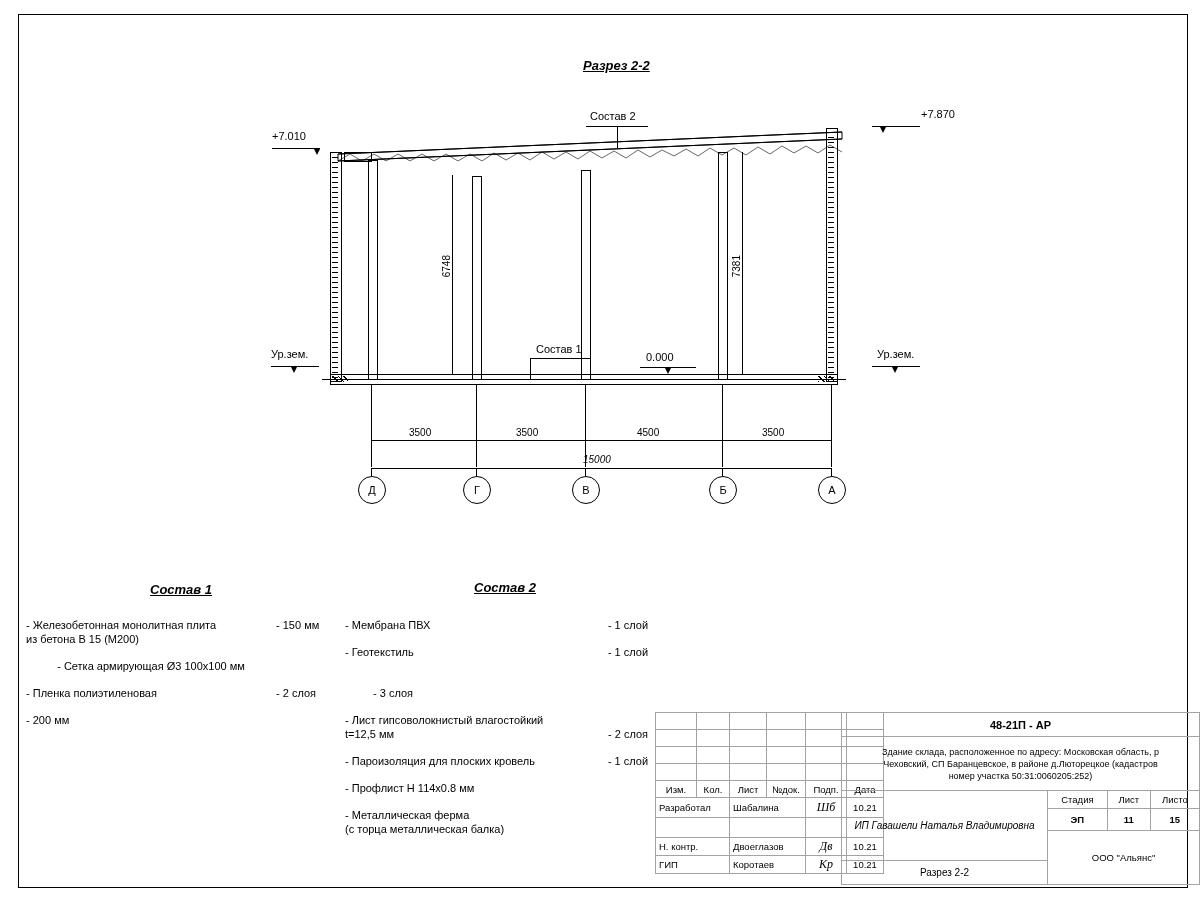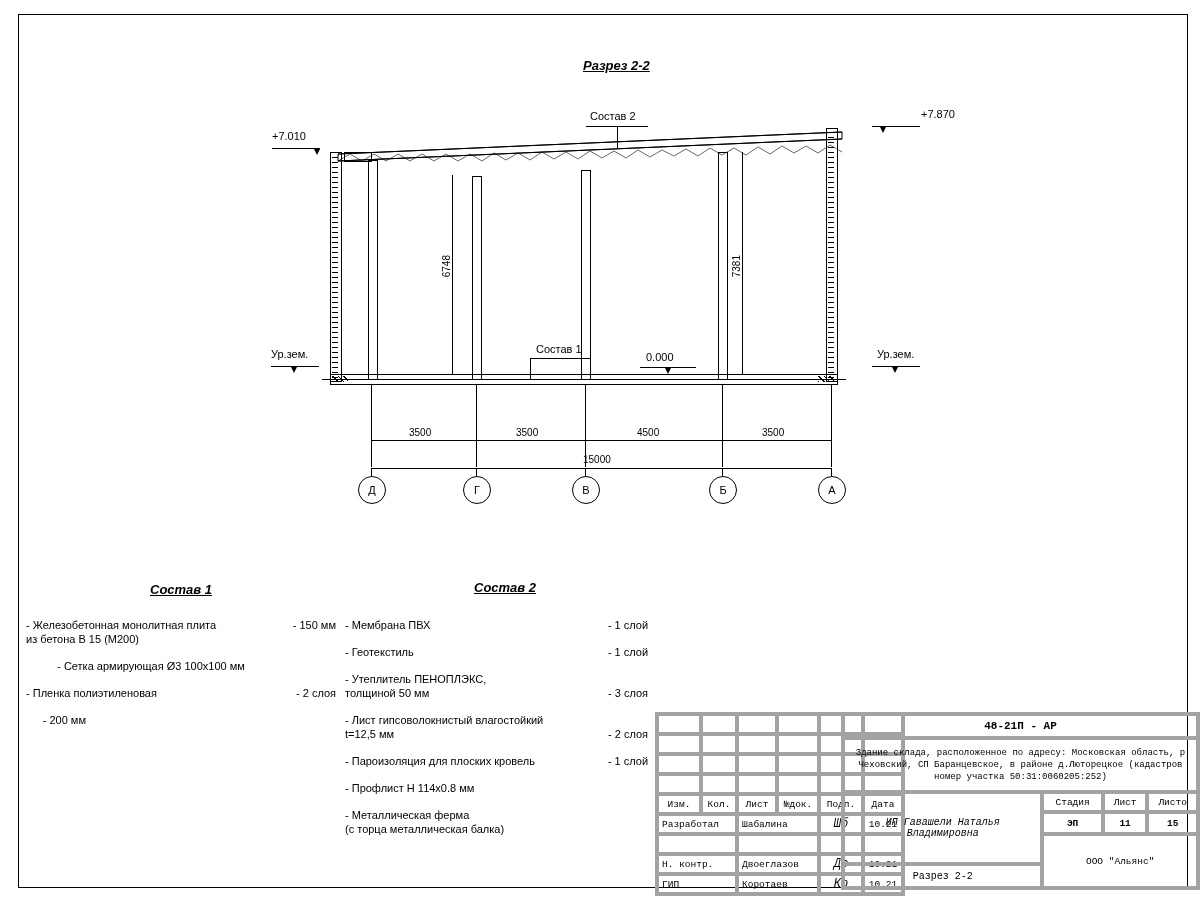--- a/index.html
+++ b/index.html
@@ -11,25 +11,25 @@
   .lbl{font-size:11px;}
   .mono-dim{font-size:10px;}
   .line-h{position:absolute;background:#000;height:1px;}
   .line-v{position:absolute;background:#000;width:1px;}
   .circ{position:absolute;width:26px;height:26px;border:1px solid #000;border-radius:50%;
         display:flex;align-items:center;justify-content:center;font-size:11px;}
   .vert{writing-mode:vertical-rl;transform:rotate(180deg);font-size:10px;}
   .boxline{position:absolute;border:1px solid #000;}
   .listrow{display:flex;font-size:11px;line-height:14px;margin-bottom:13px;}
   .listrow .txt{width:250px;}
-  .listrow .val{width:60px;text-align:right;}
+  .listrow .val{width:60px;}
   .listrow2 .txt{width:235px;}
   .listrow2 .val{width:60px;text-align:center;padding-left:18px;}
   table.stamp{position:absolute;border-collapse:collapse;font-size:9.5px;}
-  table.stamp td{border:4px solid #a3a3a3;padding:1px 3px;height:14px;font-family:Liberation Mono, monospace;}
+  table.stamp td{border:1px solid #a3a3a3;padding:1px 3px;height:14px;}
   .c{text-align:center;}
   .b{font-weight:bold;}
   .sig{font-family:"Liberation Serif",serif;font-style:italic;font-size:12px;color:#000;}
   .hatch{position:absolute;background:repeating-linear-gradient(45deg,#000 0 1px,transparent 1px 4px);}
   .wallhatch{position:absolute;background:repeating-linear-gradient(0deg,#000 0 1px,transparent 1px 5px);}
   .arrowdown{position:absolute;width:0;height:0;border-left:3px solid transparent;border-right:3px solid transparent;border-top:6px solid #000;}
 </style>
 </head>
 <body>
 
@@ -107,21 +107,21 @@
   <div class="line-v" style="left:722px;top:385px;height:82px;"></div>
   <div class="line-v" style="left:831px;top:385px;height:82px;"></div>
 
   <div class="line-h" style="left:371px;top:440px;width:460px;"></div>
   <div class="abs mono-dim" style="left:409px;top:427px;">3500</div>
   <div class="abs mono-dim" style="left:516px;top:427px;">3500</div>
   <div class="abs mono-dim" style="left:637px;top:427px;">4500</div>
   <div class="abs mono-dim" style="left:762px;top:427px;">3500</div>
 
   <div class="line-h" style="left:371px;top:468px;width:460px;"></div>
-  <div class="abs mono-dim" style="left:583px;top:454px;">15000</div>
+  <div class="abs mono-dim" style="left:583px;top:454px;font-style:italic;">15000</div>
 
   <div class="line-v" style="left:371px;top:468px;height:8px;"></div>
   <div class="line-v" style="left:476px;top:468px;height:8px;"></div>
   <div class="line-v" style="left:585px;top:468px;height:8px;"></div>
   <div class="line-v" style="left:722px;top:468px;height:8px;"></div>
   <div class="line-v" style="left:831px;top:468px;height:8px;"></div>
 
   <div class="circ" style="left:358px;top:476px;">Д</div>
   <div class="circ" style="left:463px;top:476px;">Г</div>
   <div class="circ" style="left:572px;top:476px;">В</div>
@@ -152,22 +152,20 @@
   <div class="abs" style="left:345px;top:618px;width:320px;">
     <div class="listrow listrow2">
         <div class="txt" style="white-space:pre-line;">- Мембрана ПВХ</div>
         <div class="val">- 1 слой</div>
       </div>
     <div class="listrow listrow2">
         <div class="txt" style="white-space:pre-line;">- Геотекстиль</div>
         <div class="val">- 1 слой</div>
       </div>
     <div class="listrow listrow2">
-        <div class="txt" style="white-space:pre-line;">- Утеплитель ПЕНОПЛЭКС,
-  толщиной 50 мм</div>
         <div class="val" style="padding-top:14px;">- 3 слоя</div>
       </div>
     <div class="listrow listrow2">
         <div class="txt" style="white-space:pre-line;">- Лист гипсоволокнистый влагостойкий
   t=12,5 мм</div>
         <div class="val" style="padding-top:14px;">- 2 слоя</div>
       </div>
     <div class="listrow listrow2">
         <div class="txt" style="white-space:pre-line;">- Пароизоляция для плоских кровель</div>
         <div class="val">- 1 слой</div>

